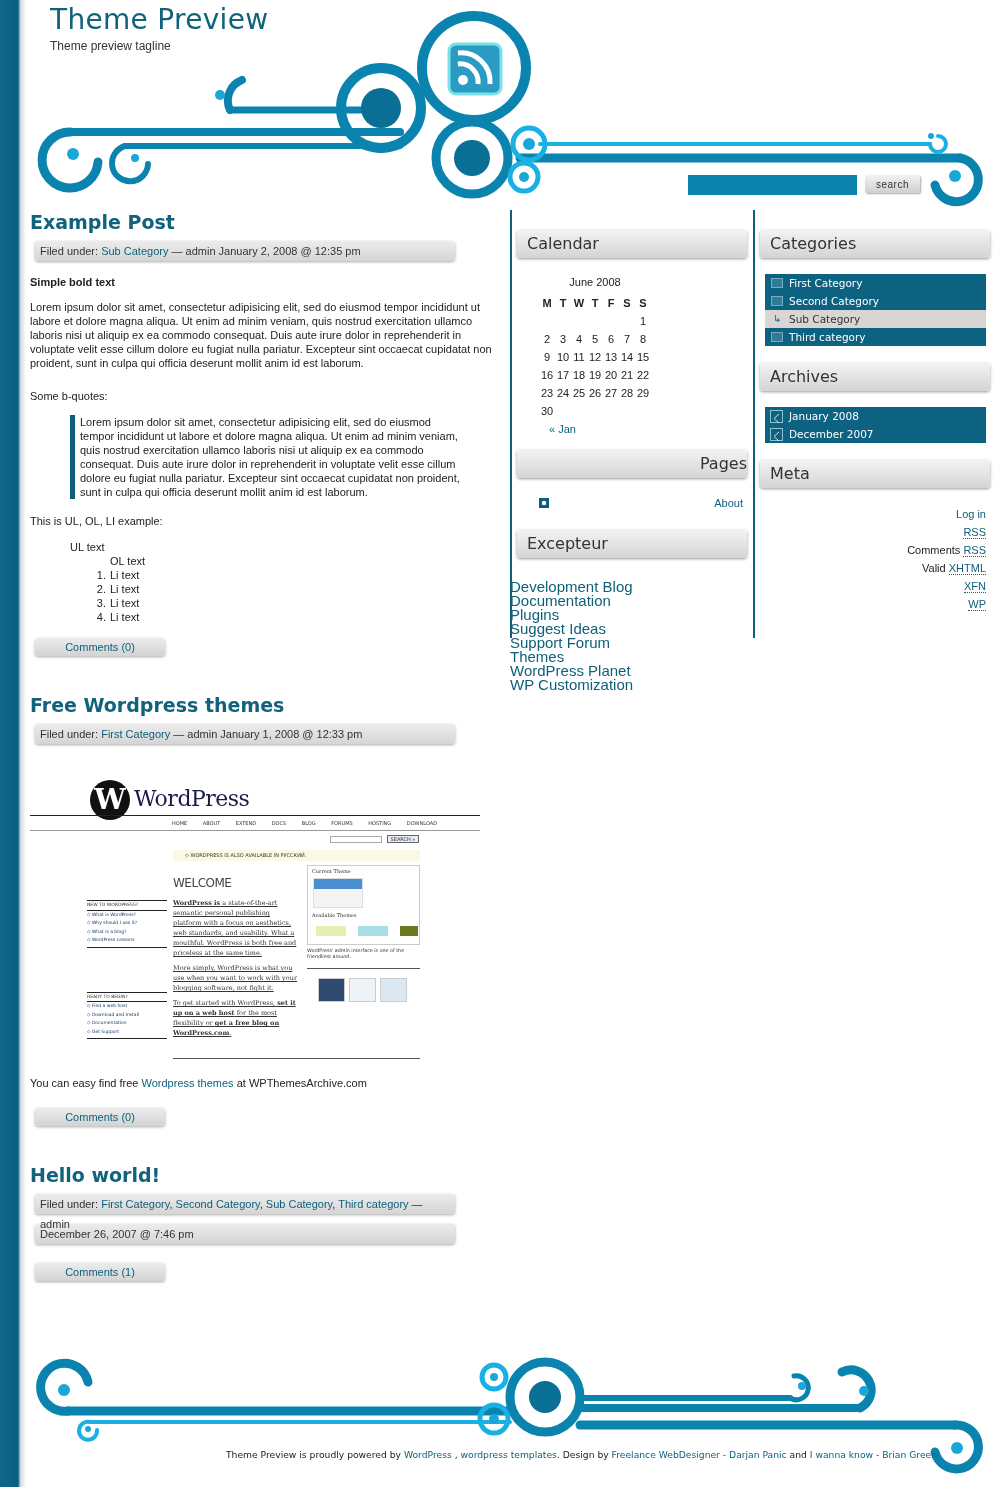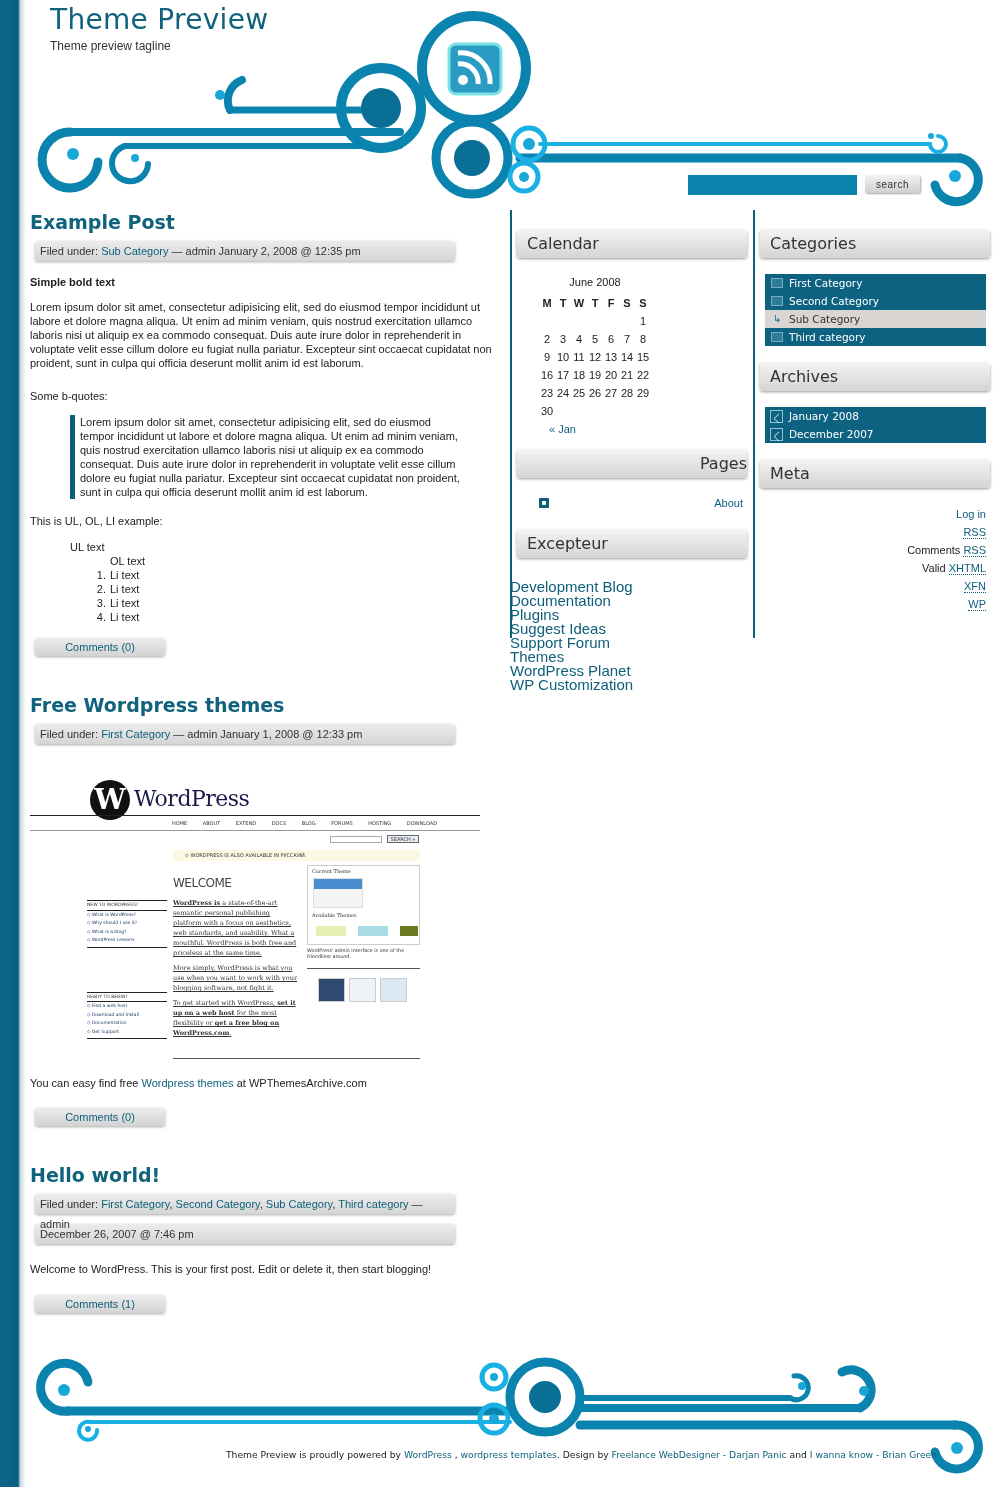--- a/index.html
+++ b/index.html
@@ -203,21 +203,20 @@
     </div>
     <div class="comments-btn" style="margin-top:18px;"><a>Comments (0)</a></div>
   </div>
 
   <div style="margin-top:38px;">
     <div class="post-title">Hello world!</div>
     <div class="meta-bar" style="margin-top:4px;">
       <span>Filed under: </span><a>First Category</a>, <a>Second Category</a>, <a>Sub Category</a>, <a>Third category</a><span> — admin</span>
     </div>
     <div class="meta-bar" style="margin-top:10px;">December 26, 2007 @ 7:46 pm</div>
-    <div class="post-body" style="margin-top:18px;">Welcome to WordPress. This is your first post. Edit or delete it, then start blogging!</div>
     <div class="comments-btn" style="margin-top:19px;"><a>Comments (1)</a></div>
   </div>
 </div>
 
 <div class="col2-right-line"></div>
 <div class="col2">
   <div style="margin:20px 0 0 5px;">
     <div class="widget-title">Calendar</div>
     <div class="cal">
       <div class="caption">June 2008</div>

